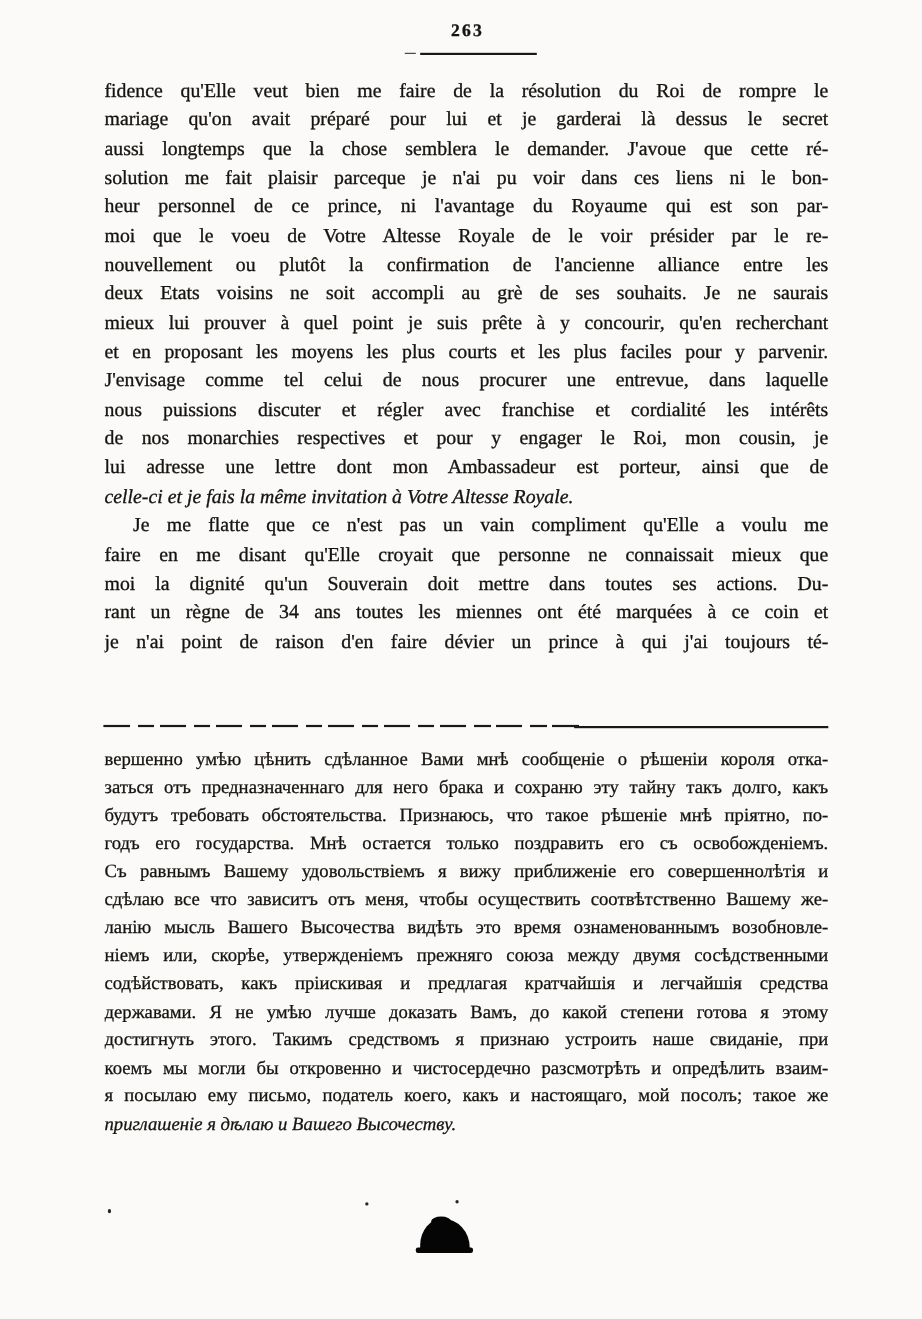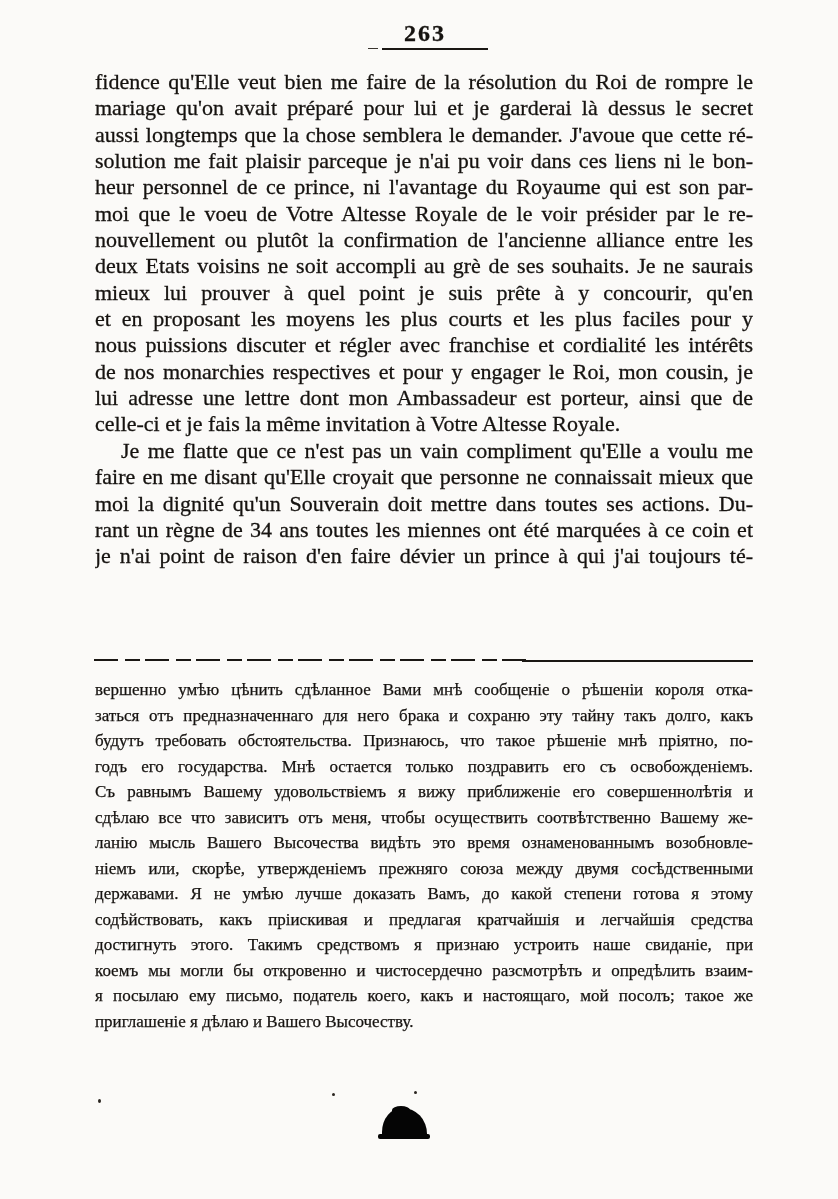--- a/index.html
+++ b/index.html
@@ -13,21 +13,21 @@
     overflow: hidden;
   }
 
   .pageno {
     position: absolute;
     top: 20px;
     left: 0;
     width: 838px;
     text-align: center;
     text-indent: 12px;
-    font-size: 24px;
+    font-size: 16px;
     font-weight: 700;
     letter-spacing: 2px;
     -webkit-text-stroke: 0.3px currentColor;
   }
   .pageno-rule {
     position: absolute;
     top: 48px;
     left: 382px;
     width: 106px;
     height: 2px;
@@ -44,24 +44,24 @@
   }
 
   .textblock { position: absolute; left: 95px; width: 658px; }
 
   .line {
     text-align: justify;
     text-align-last: justify;
     overflow: hidden;
     -webkit-text-stroke: 0.3px currentColor;
   }
-  .line.flush { text-align-last: left; }
+  .line.flush { text-align-last: left; font-style: italic; }
   .line.indent { text-indent: 26px; }
 
-  .fr { top: 69px; font-size: 22px; }
+  .fr { top: 69px; font-size: 18px; }
   .fr .line { height: 26.35px; line-height: 26.35px; }
 
   .ru { top: 677px; font-size: 17px; }
   .ru .line { height: 25.5px; line-height: 25.5px; -webkit-text-stroke: 0.25px currentColor; }
 
   .divider {
     position: absolute;
     top: 658px;
     left: 94px;
     width: 659px;
@@ -121,20 +121,21 @@
     <div class="line">fidence qu'Elle veut bien me faire de la résolution du Roi de rompre le</div>
     <div class="line">mariage qu'on avait préparé pour lui et je garderai là dessus le secret</div>
     <div class="line">aussi longtemps que la chose semblera le demander. J'avoue que cette ré-</div>
     <div class="line">solution me fait plaisir parceque je n'ai pu voir dans ces liens ni le bon-</div>
     <div class="line">heur personnel de ce prince, ni l'avantage du Royaume qui est son par-</div>
     <div class="line">moi que le voeu de Votre Altesse Royale de le voir présider par le re-</div>
     <div class="line">nouvellement ou plutôt la confirmation de l'ancienne alliance entre les</div>
     <div class="line">deux Etats voisins ne soit accompli au grè de ses souhaits. Je ne saurais</div>
     <div class="line">mieux lui prouver à quel point je suis prête à y concourir, qu'en recherchant</div>
     <div class="line">et en proposant les moyens les plus courts et les plus faciles pour y parvenir.</div>
+    <div class="line">J'envisage comme tel celui de nous procurer une entrevue, dans laquelle</div>
     <div class="line">nous puissions discuter et régler avec franchise et cordialité les intérêts</div>
     <div class="line">de nos monarchies respectives et pour y engager le Roi, mon cousin, je</div>
     <div class="line">lui adresse une lettre dont mon Ambassadeur est porteur, ainsi que de</div>
     <div class="line flush">celle-ci et je fais la même invitation à Votre Altesse Royale.</div>
     <div class="line indent">Je me flatte que ce n'est pas un vain compliment qu'Elle a voulu me</div>
     <div class="line">faire en me disant qu'Elle croyait que personne ne connaissait mieux que</div>
     <div class="line">moi la dignité qu'un Souverain doit mettre dans toutes ses actions. Du-</div>
     <div class="line">rant un règne de 34 ans toutes les miennes ont été marquées à ce coin et</div>
     <div class="line">je n'ai point de raison d'en faire dévier un prince à qui j'ai toujours té-</div>
   </section>
@@ -146,22 +147,22 @@
 
   <section class="textblock ru">
     <div class="line">вершенно умѣю цѣнить сдѣланное Вами мнѣ сообщеніе о рѣшеніи короля отка-</div>
     <div class="line">заться отъ предназначеннаго для него брака и сохраню эту тайну такъ долго, какъ</div>
     <div class="line">будутъ требовать обстоятельства. Признаюсь, что такое рѣшеніе мнѣ пріятно, по-</div>
     <div class="line">годъ его государства. Мнѣ остается только поздравить его съ освобожденіемъ.</div>
     <div class="line">Съ равнымъ Вашему удовольствіемъ я вижу приближеніе его совершеннолѣтія и</div>
     <div class="line">сдѣлаю все что зависитъ отъ меня, чтобы осуществить соотвѣтственно Вашему же-</div>
     <div class="line">ланію мысль Вашего Высочества видѣть это время ознаменованнымъ возобновле-</div>
     <div class="line">ніемъ или, скорѣе, утвержденіемъ прежняго союза между двумя сосѣдственными</div>
+    <div class="line">содѣйствовать, какъ пріискивая и предлагая кратчайшія и легчайшія средства</div>
     <div class="line">державами. Я не умѣю лучше доказать Вамъ, до какой степени готова я этому</div>
-    <div class="line">содѣйствовать, какъ пріискивая и предлагая кратчайшія и легчайшія средства</div>
     <div class="line">достигнуть этого. Такимъ средствомъ я признаю устроить наше свиданіе, при</div>
     <div class="line">коемъ мы могли бы откровенно и чистосердечно разсмотрѣть и опредѣлить взаим-</div>
     <div class="line">я посылаю ему письмо, податель коего, какъ и настоящаго, мой посолъ; такое же</div>
     <div class="line flush">приглашеніе я дѣлаю и Вашего Высочеству.</div>
   </section>
 
   <div class="blot">
     <span class="bump"></span>
     <span class="dome"></span>
     <span class="base"></span>

